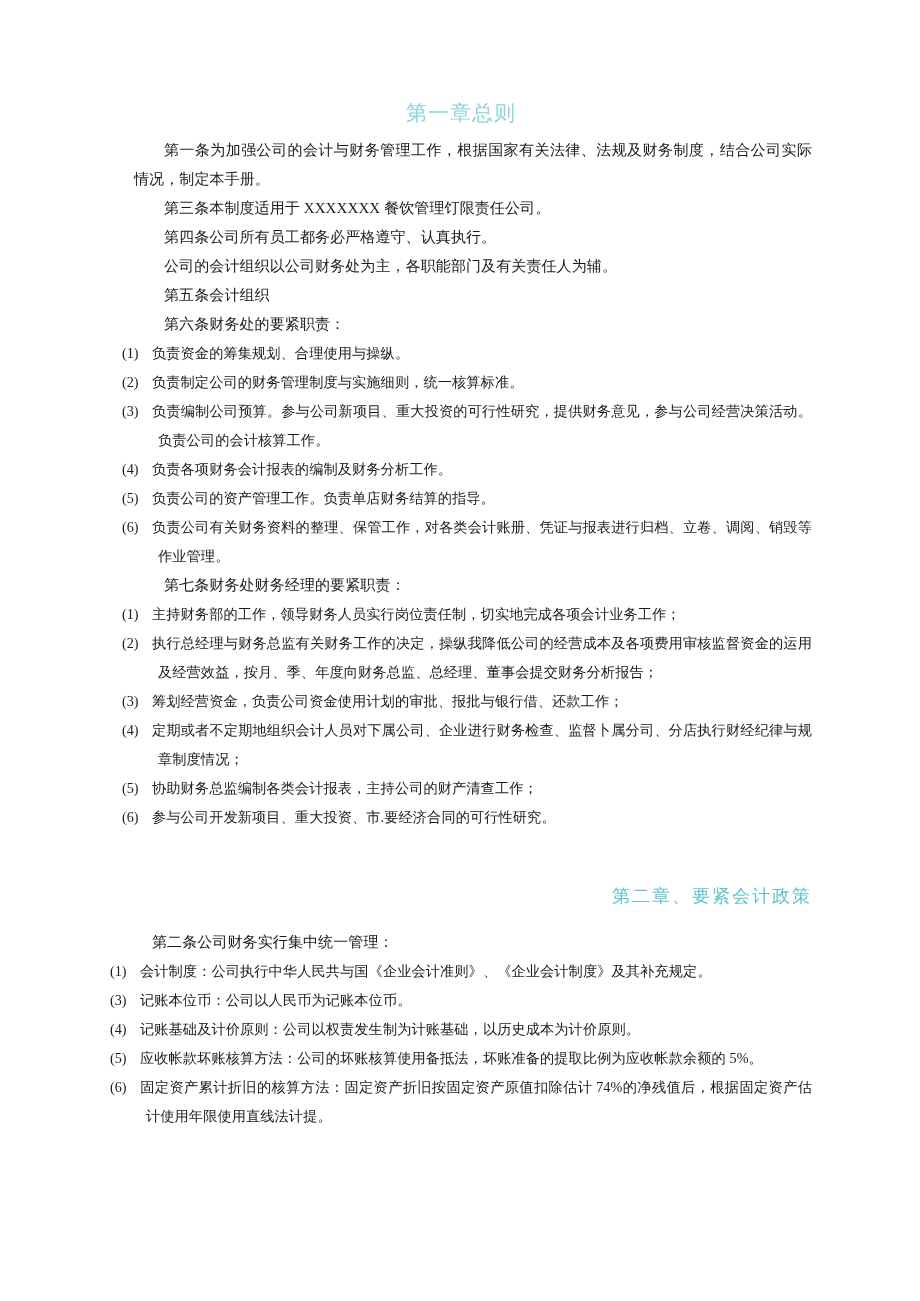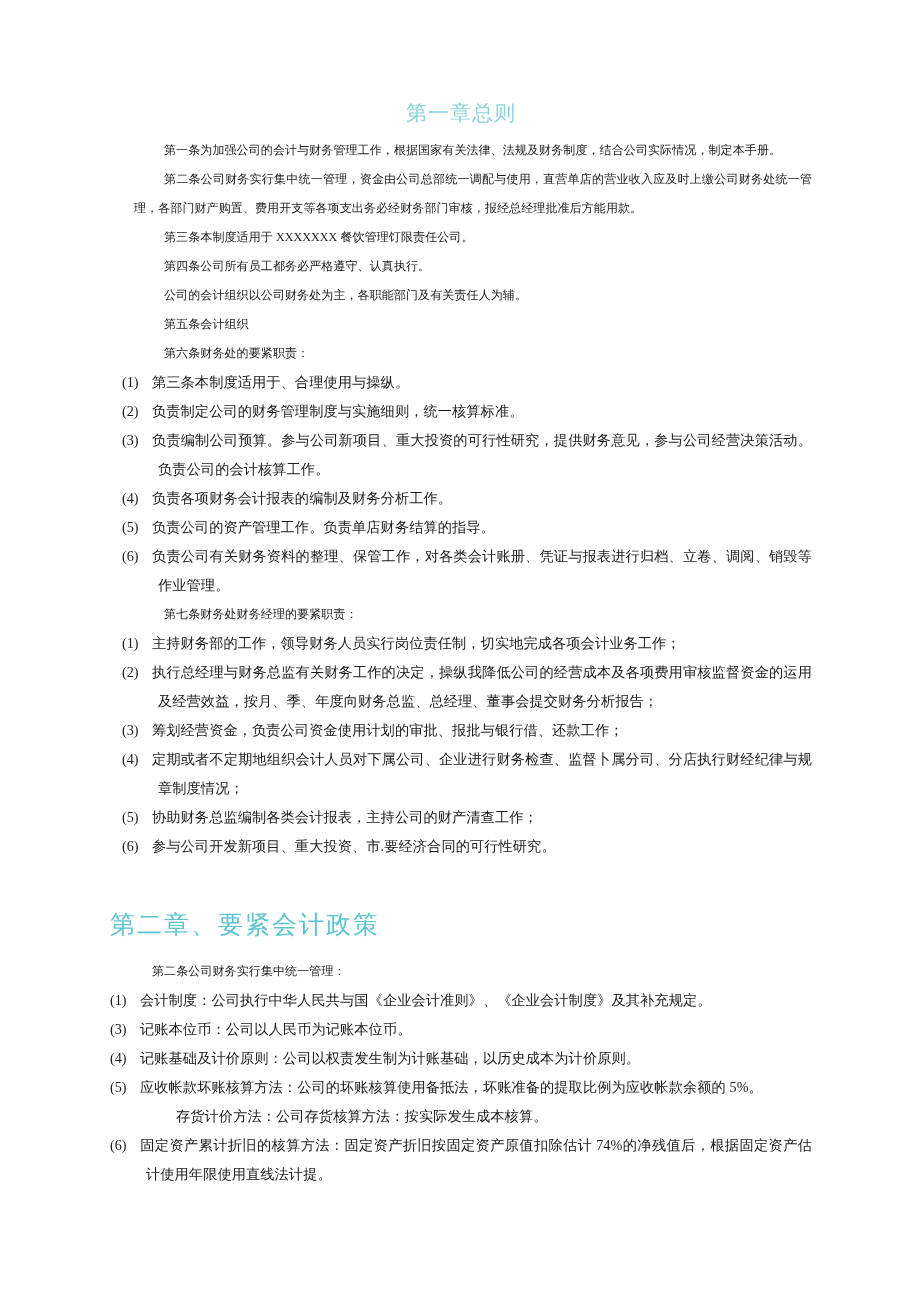--- a/index.html
+++ b/index.html
@@ -36,33 +36,33 @@
     text-align: center;
     font-size: 21px;
     line-height: 30px;
     letter-spacing: 1px;
     color: #8ad3da;
     font-weight: 400;
     margin: 0 0 8px 0;
     font-family: "Liberation Serif", "DejaVu Serif", serif;
   }
   .chapter-title-2 {
-    text-align: left;
-    font-size: 25px;
+    text-align: right;
+    font-size: 18px;
     line-height: 40px;
     letter-spacing: 2px;
     color: #5cc4ce;
     font-weight: 400;
     margin: 0;
     font-family: "Liberation Serif", "DejaVu Serif", serif;
   }
 
   
   .para {
-    font-size: 12px;
+    font-size: 15px;
     line-height: 29px;
     margin: 0;
     text-align: justify;
     text-justify: inter-ideograph;
     padding-left: 12px;
     text-indent: 30px;
     letter-spacing: 0.1px;
   }
 
   
@@ -109,29 +109,28 @@
 <body>
 
 <div class="page">
   <div class="content">
 
     <h1 class="chapter-title-1">第一章总则</h1>
 
     <div class="ch1-block">
 
       <p class="para">第一条为加强公司的会计与财务管理工作，根据国家有关法律、法规及财务制度，结合公司实际情况，制定本手册。</p>
-      <p class="para">第二条公司财务实行集中统一管理，资金由公司总部统一调配与使用，直营单店的营业收入应及时上缴公司财务处统一管理，各部门财产购置、费用开支等各项支出务必经财务部门审核，报经总经理批准后方能用款。</p>
       <p class="para">第三条本制度适用于 XXXXXXX 餐饮管理饤限责任公司。</p>
       <p class="para">第四条公司所有员工都务必严格遵守、认真执行。</p>
       <p class="para">公司的会计组织以公司财务处为主，各职能部门及有关责任人为辅。</p>
       <p class="para">第五条会计组织</p>
       <p class="para">第六条财务处的要紧职责：</p>
 
       <p class="item">
-        <span class="marker">(1)</span><span>第三条本制度适用于、合理使用与操纵。</span>
+        <span class="marker">(1)</span><span>负责资金的筹集规划、合理使用与操纵。</span>
       </p>
       <p class="item">
         <span class="marker">(2)</span><span>负责制定公司的财务管理制度与实施细则，统一核算标准。</span>
       </p>
       <p class="item">
         <span class="marker">(3)</span><span>负责编制公司预算。参与公司新项目、重大投资的可行性研究，提供财务意见，参与公司经营决策活动。负责公司的会计核算工作。</span>
       </p>
       <p class="item">
         <span class="marker">(4)</span><span>负责各项财务会计报表的编制及财务分析工作。</span>
       </p>
@@ -181,21 +180,20 @@
       <p class="item">
         <span class="marker">(3)</span><span>记账本位币：公司以人民币为记账本位币。</span>
       </p>
       <p class="item">
         <span class="marker">(4)</span><span>记账基础及计价原则：公司以权责发生制为计账基础，以历史成本为计价原则。</span>
       </p>
       <p class="item">
         <span class="marker">(5)</span><span>应收帐款坏账核算方法：公司的坏账核算使用备抵法，坏账准备的提取比例为应收帐款余额的 5%。</span>
       </p>
 
-      <p class="subline">存货计价方法：公司存货核算方法：按实际发生成本核算。</p>
 
       <p class="item">
         <span class="marker">(6)</span><span>固定资产累计折旧的核算方法：固定资产折旧按固定资产原值扣除估计 74%的净残值后，根据固定资产估计使用年限使用直线法计提。</span>
       </p>
 
     </div>
 
   </div>
 </div>
 

